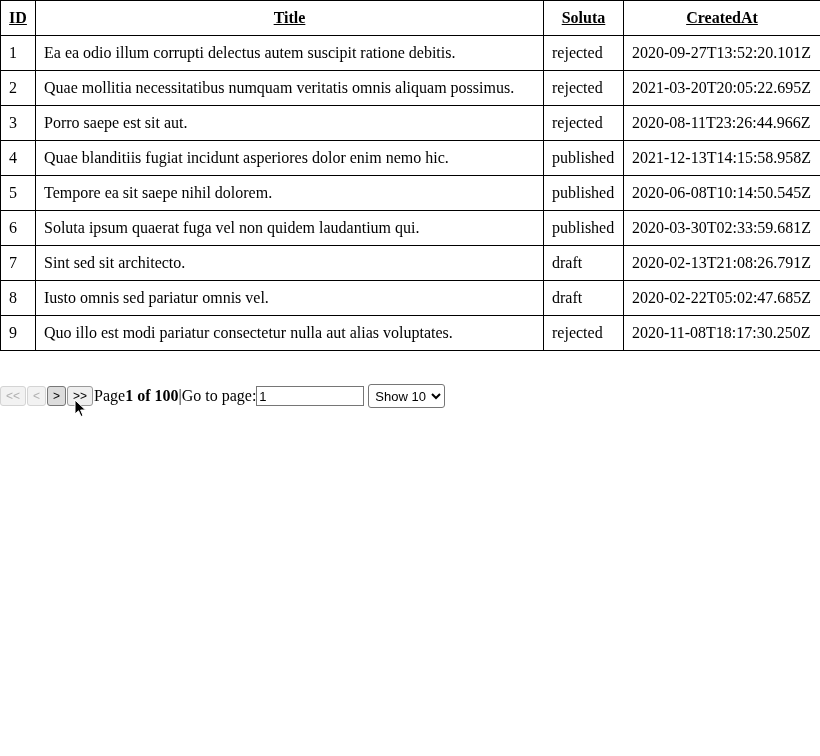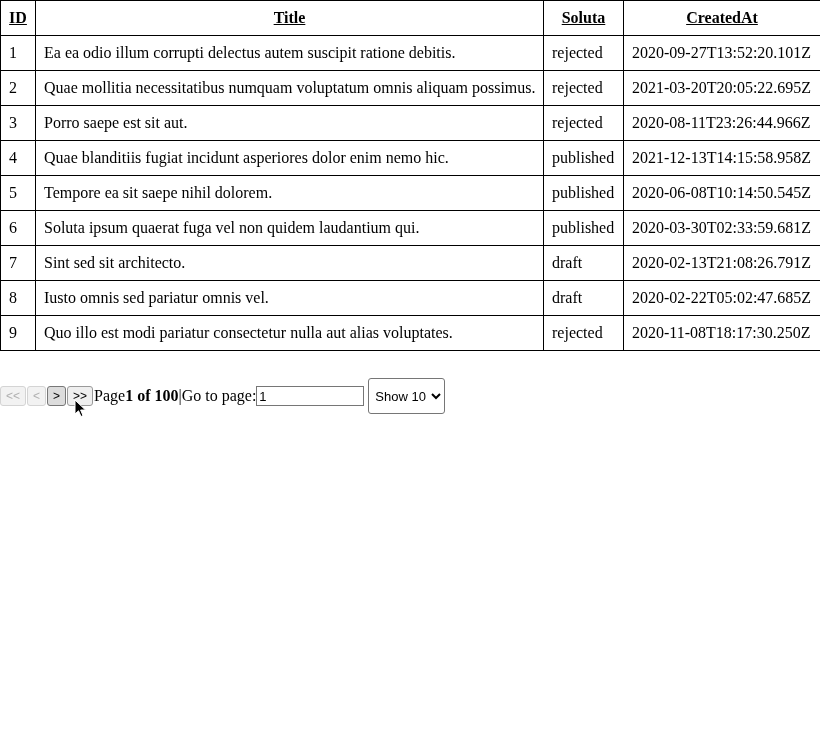--- a/index.html
+++ b/index.html
@@ -10,21 +10,21 @@
     col.c-id { width: 35px; }
     col.c-title { width: 508px; }
     col.c-status { width: 80px; }
     col.c-created { width: 197px; }
     .pager { position: absolute; left: 0; top: 385px; height: 22px; display: flex; align-items: center; font-size: 16px; }
     .pbtn { font-family: "Liberation Sans", "DejaVu Sans", sans-serif; font-size: 12px; height: 20px; padding: 0 5px; margin-right: 1px; border: 1px solid #9a9a9a; border-radius: 3px; background: #efefef; color: #000; display: inline-flex; align-items: center; justify-content: center; box-sizing: border-box; }
     .pbtn.disabled { color: #b0b0b0; border-color: #d4d4d4; background: #f2f2f2; }
     .pbtn.hover { background: #dcdcdc; border-color: #777; }
     .page-label { margin-left: 0; }
     .goto-input { width: 108px; height: 20px; box-sizing: border-box; border: 1px solid #767676; font-family: "Liberation Sans", sans-serif; font-size: 13px; padding: 0 2px; margin-right: 4px; }
-    .page-select { height: 36px; font-family: "Liberation Sans", sans-serif; font-size: 13px; border: 1px solid #767676; border-radius: 3px; background: #fff; padding: 0 2px; }
+    .page-select { height: 24px; font-family: "Liberation Sans", sans-serif; font-size: 13px; border: 1px solid #767676; border-radius: 3px; background: #fff; padding: 0 2px; }
     .cursor { position: absolute; left: 74px; top: 399px; width: 14px; height: 20px; }
   </style>
 </head>
 <body>
 
 <table>
   <colgroup>
     <col class="c-id">
       <col class="c-title">
       <col class="c-status">
@@ -40,21 +40,21 @@
   </thead>
   <tbody>
     <tr>
       <td>1</td>
       <td>Ea ea odio illum corrupti delectus autem suscipit ratione debitis.</td>
       <td>rejected</td>
       <td>2020-09-27T13:52:20.101Z</td>
     </tr>
     <tr>
       <td>2</td>
-      <td>Quae mollitia necessitatibus numquam voluptatum omnis aliquam possimus.</td>
+      <td>Quae mollitia necessitatibus numquam veritatis omnis aliquam possimus.</td>
       <td>rejected</td>
       <td>2021-03-20T20:05:22.695Z</td>
     </tr>
     <tr>
       <td>3</td>
       <td>Porro saepe est sit aut.</td>
       <td>rejected</td>
       <td>2020-08-11T23:26:44.966Z</td>
     </tr>
     <tr>

